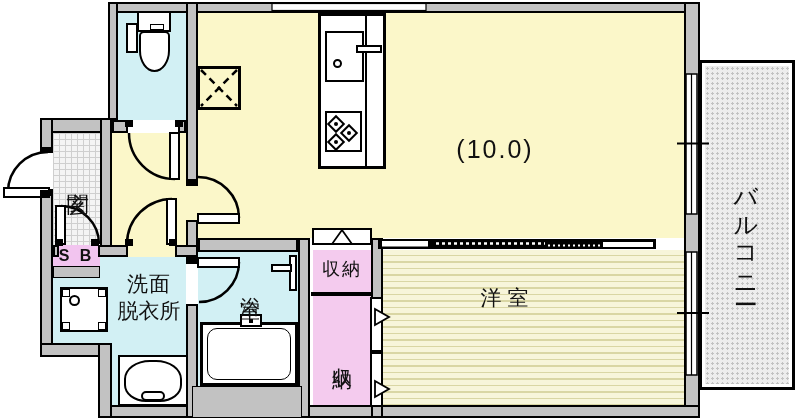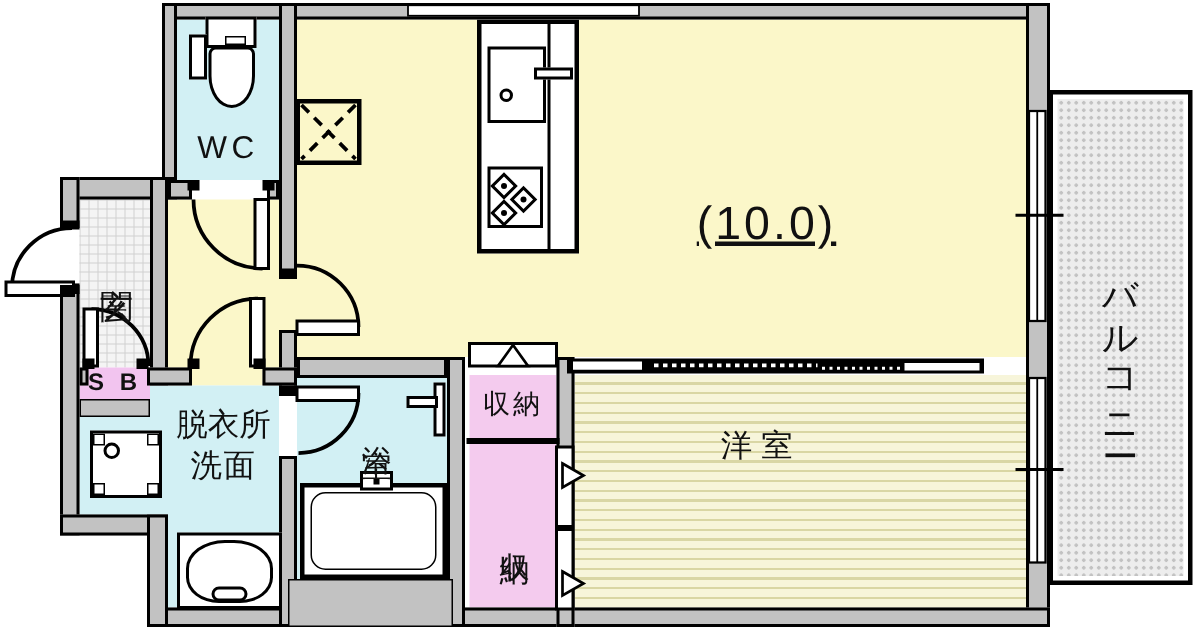--- a/index.html
+++ b/index.html
@@ -180,35 +180,34 @@
     </g>
 
     <g>
       <rect x="382" y="241" width="46" height="5.5" fill="#fff"></rect>
       <rect x="603" y="242" width="50" height="5" fill="#fff"></rect>
       <line x1="436" y1="243.5" x2="545" y2="243.5" stroke="#fff" stroke-width="2.5" stroke-dasharray="3 3"></line>
       <line x1="548" y1="245.5" x2="600" y2="245.5" stroke="#fff" stroke-width="2" stroke-dasharray="2 3"></line>
     </g>
   </svg>
 
-  <div class="abs lbl" style="left:426px;top:134px;width:170px;height:30px;font-size:31px;letter-spacing:2px;text-decoration:underline;">(10.0)</div>
+  <div class="abs lbl" style="left:410px;top:134px;width:170px;height:30px;font-size:25px;letter-spacing:2px;">(10.0)</div>
 
   <div class="abs lbl" style="left:425px;top:281px;width:165px;height:34px;font-size:21px;letter-spacing:6px;">洋室</div>
 
   <div class="abs lbl vert" style="left:731px;top:148px;width:30px;height:168px;font-size:24px;letter-spacing:3px;">バルコニー</div>
 
-  <div class="abs lbl" style="left:118px;top:86px;width:68px;height:26px;font-size:21px;letter-spacing:3px;">WC</div>
 
   <div class="abs lbl vert" style="left:64px;top:144px;width:28px;height:66px;font-size:22px;letter-spacing:2px;">玄関</div>
 
   <div class="abs lbl" style="left:53px;top:246px;width:47px;height:20px;font-size:16px;font-weight:600;letter-spacing:3px;">S B</div>
 
   <div class="abs" style="left:108px;top:270px;width:82px;height:56px;text-align:center;font-weight:500;">
+    <div style="font-size:21px;line-height:27px;letter-spacing:1px;">洗面</div>
     <div style="font-size:21px;line-height:27px;">脱衣所</div>
-    <div style="font-size:21px;line-height:27px;letter-spacing:1px;">洗面</div>
   </div>
 
   <div class="abs lbl vert" style="left:236px;top:252px;width:28px;height:62px;font-size:20px;letter-spacing:2px;">浴室</div>
 
   <div class="abs lbl" style="left:313px;top:257px;width:58px;height:24px;font-size:18px;letter-spacing:2px;">収納</div>
 
   <div class="abs lbl vert" style="left:327px;top:322px;width:30px;height:64px;font-size:20px;letter-spacing:2px;">収納</div>
 
 </div>
 

